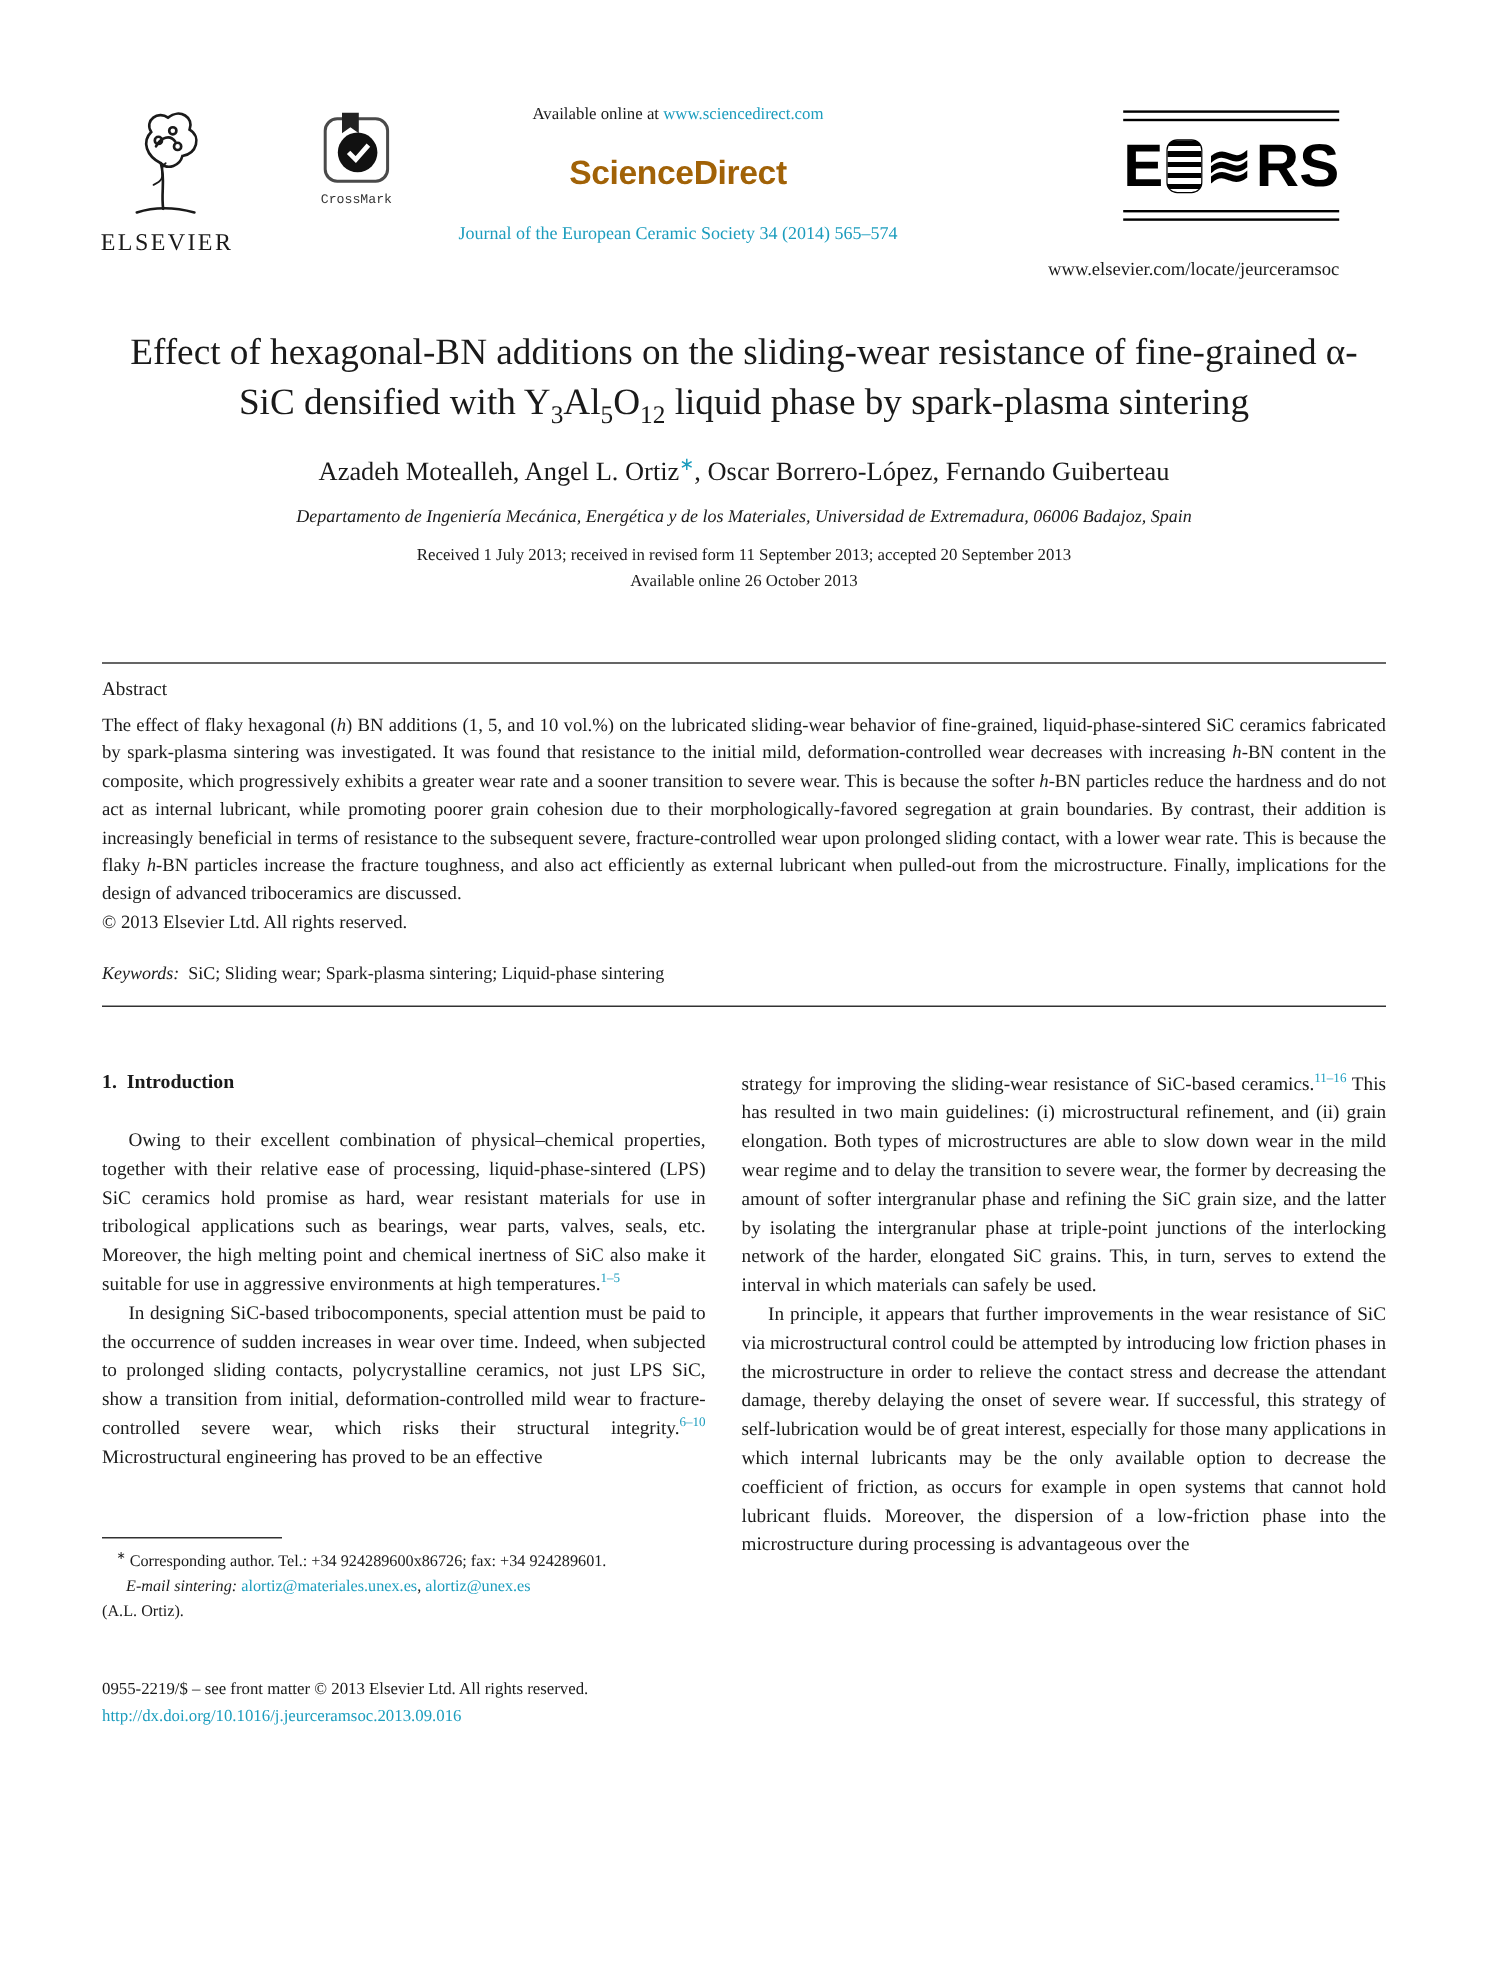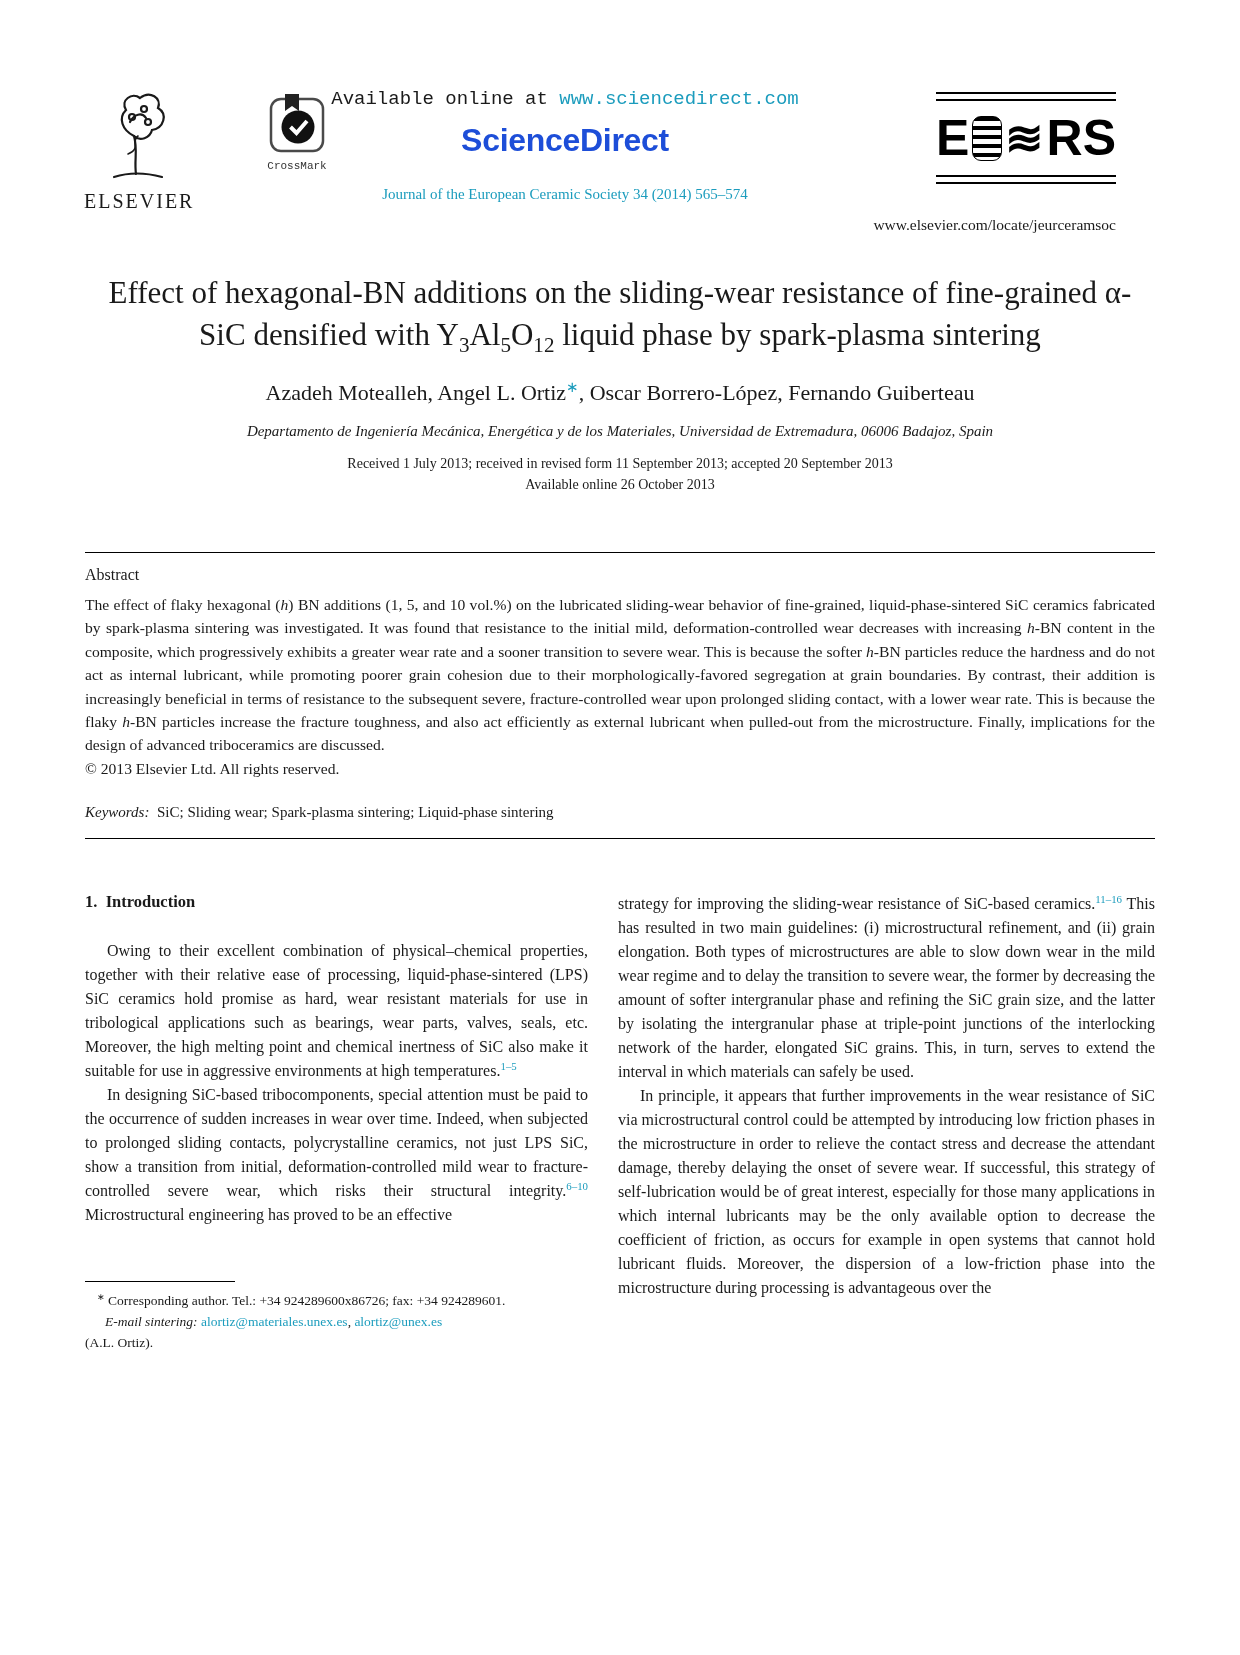--- a/index.html
+++ b/index.html
@@ -14,23 +14,23 @@
   .rule{border-top:1.6px solid #000}
 
   
   .elsevier-block{position:absolute;left:84px;top:84px;width:120px;}
   .elsevier-word{font-size:20px;letter-spacing:2px;margin-top:2px}
 
   .crossmark{position:absolute;left:262px;top:92px;width:70px;text-align:center}
   .crossmark-label{font-family:Liberation Mono, monospace;font-size:11px;color:#333;margin-top:2px}
 
   .sd-center{position:absolute;left:330px;top:88px;width:470px;text-align:center}
-  .available{font-family:Liberation Mono, monospace;font-size:19px}
-  .sd-word{font-family:"Liberation Sans",sans-serif;font-weight:bold;font-size:32px;
-           letter-spacing:-0.3px;margin-top:12px;color:#1d4ed8}
+  .available{font-family:Liberation Serif, serif;font-size:14px}
+  .sd-word{font-family:"Liberation Sans",sans-serif;font-weight:bold;font-size:28px;
+           letter-spacing:-0.3px;margin-top:24px;color:#a16207}
   .journal-citation{font-size:15px;margin-top:27px}
 
   .ecers{position:absolute;left:936px;top:92px;width:180px}
   .dbl{height:9px;border-top:2.5px solid #000;border-bottom:2.5px solid #000}
   .ecers-row{display:flex;align-items:center;justify-content:center;gap:3px;height:74px;
              font-family:"Liberation Sans",sans-serif;font-weight:bold;font-size:50px;color:#000}
   .stripes{width:34px;height:45px;border-radius:9px;
            background:repeating-linear-gradient(180deg,#000 0 4.5px,#fff 4.5px 9px);
            border:1px solid #000}
   .waves{font-size:46px}
@@ -139,19 +139,23 @@
     <p class="body-p indent">Owing to their excellent combination of physical–chemical properties, together with their relative ease of processing, liquid-phase-sintered (LPS) SiC ceramics hold promise as hard, wear resistant materials for use in tribological applications such as bearings, wear parts, valves, seals, etc. Moreover, the high melting point and chemical inertness of SiC also make it suitable for use in aggressive environments at high temperatures.<span class="sup link">1–5</span></p>
     <p class="body-p indent">In designing SiC-based tribocomponents, special attention must be paid to the occurrence of sudden increases in wear over time. Indeed, when subjected to prolonged sliding contacts, polycrystalline ceramics, not just LPS SiC, show a transition from initial, deformation-controlled mild wear to fracture-controlled severe wear, which risks their structural integrity.<span class="sup link">6–10</span> Microstructural engineering has proved to be an effective</p>
 
     <div class="footnote">
       <div class="fn-rule"></div>
       <div class="fn-l1"><span class="sup">∗</span> Corresponding author. Tel.: +34 924289600x86726; fax: +34 924289601.</div>
       <div class="fn-l2"><span class="i">E-mail sintering:</span> <span class="link">alortiz@materiales.unex.es</span>, <span class="link">alortiz@unex.es</span></div>
       <div>(A.L. Ortiz).</div>
     </div>
 
+    <div class="frontmatter">
+      <div>0955-2219/$ – see front matter © 2013 Elsevier Ltd. All rights reserved.</div>
+      <div class="link">http://dx.doi.org/10.1016/j.jeurceramsoc.2013.09.016</div>
+    </div>
   </div>
 
   <div class="col-right">
     <p class="body-p">strategy for improving the sliding-wear resistance of SiC-based ceramics.<span class="sup link">11–16</span> This has resulted in two main guidelines: (i) microstructural refinement, and (ii) grain elongation. Both types of microstructures are able to slow down wear in the mild wear regime and to delay the transition to severe wear, the former by decreasing the amount of softer intergranular phase and refining the SiC grain size, and the latter by isolating the intergranular phase at triple-point junctions of the interlocking network of the harder, elongated SiC grains. This, in turn, serves to extend the interval in which materials can safely be used.</p>
     <p class="body-p indent">In principle, it appears that further improvements in the wear resistance of SiC via microstructural control could be attempted by introducing low friction phases in the microstructure in order to relieve the contact stress and decrease the attendant damage, thereby delaying the onset of severe wear. If successful, this strategy of self-lubrication would be of great interest, especially for those many applications in which internal lubricants may be the only available option to decrease the coefficient of friction, as occurs for example in open systems that cannot hold lubricant fluids. Moreover, the dispersion of a low-friction phase into the microstructure during processing is advantageous over the</p>
   </div>
 </div>
 
 </body></html>

